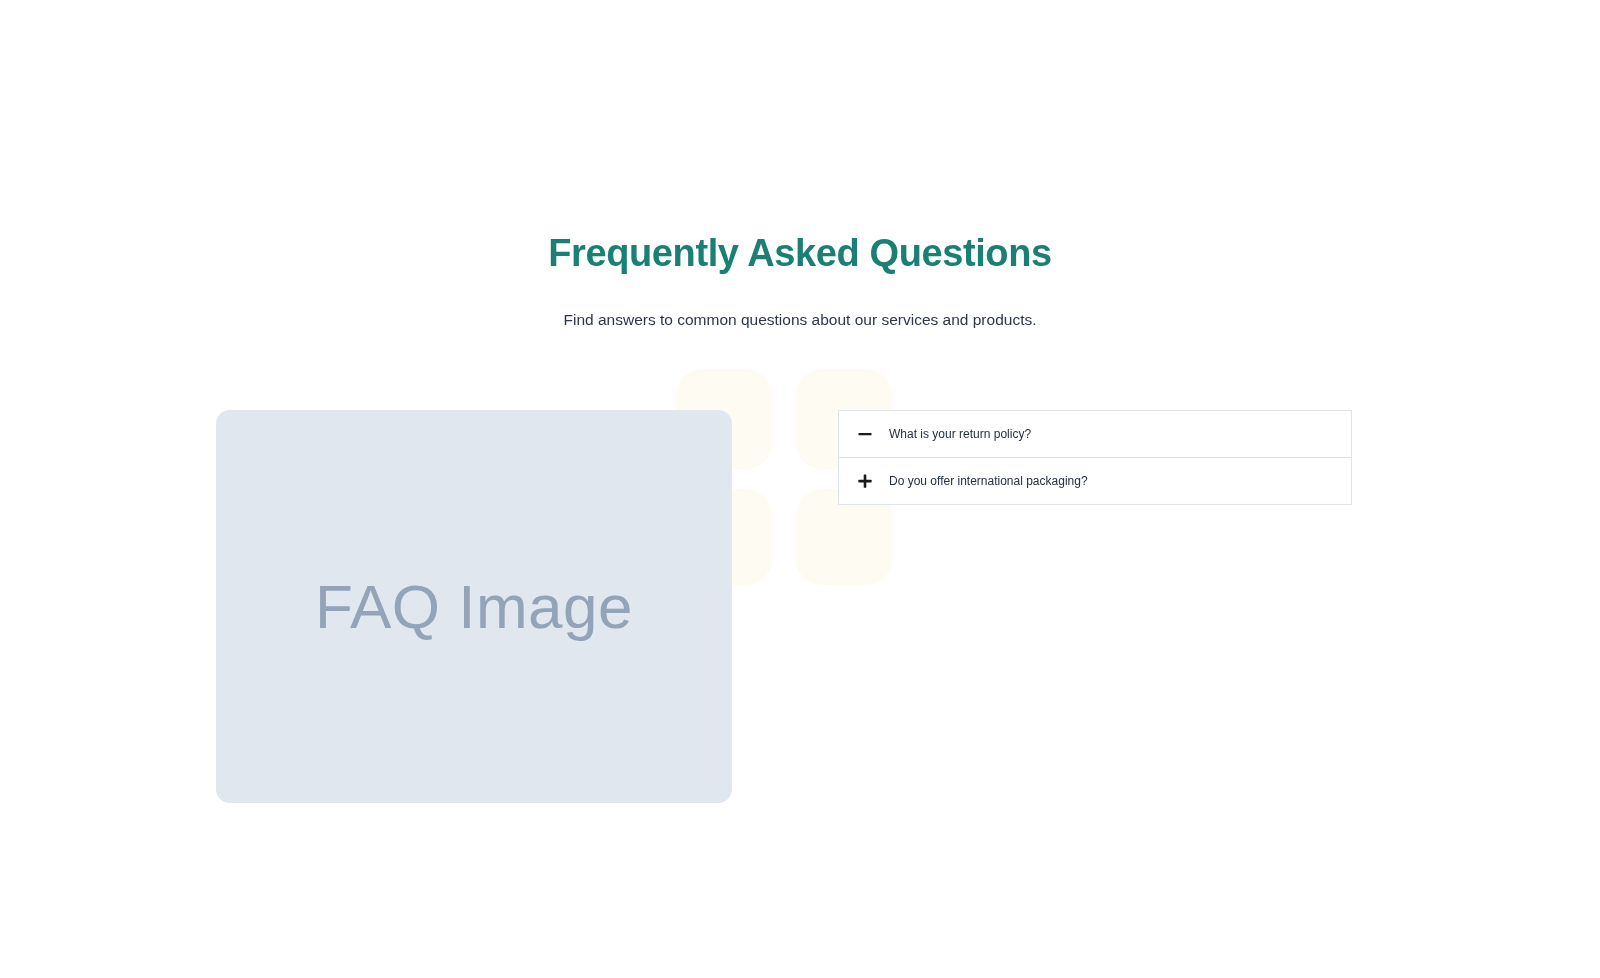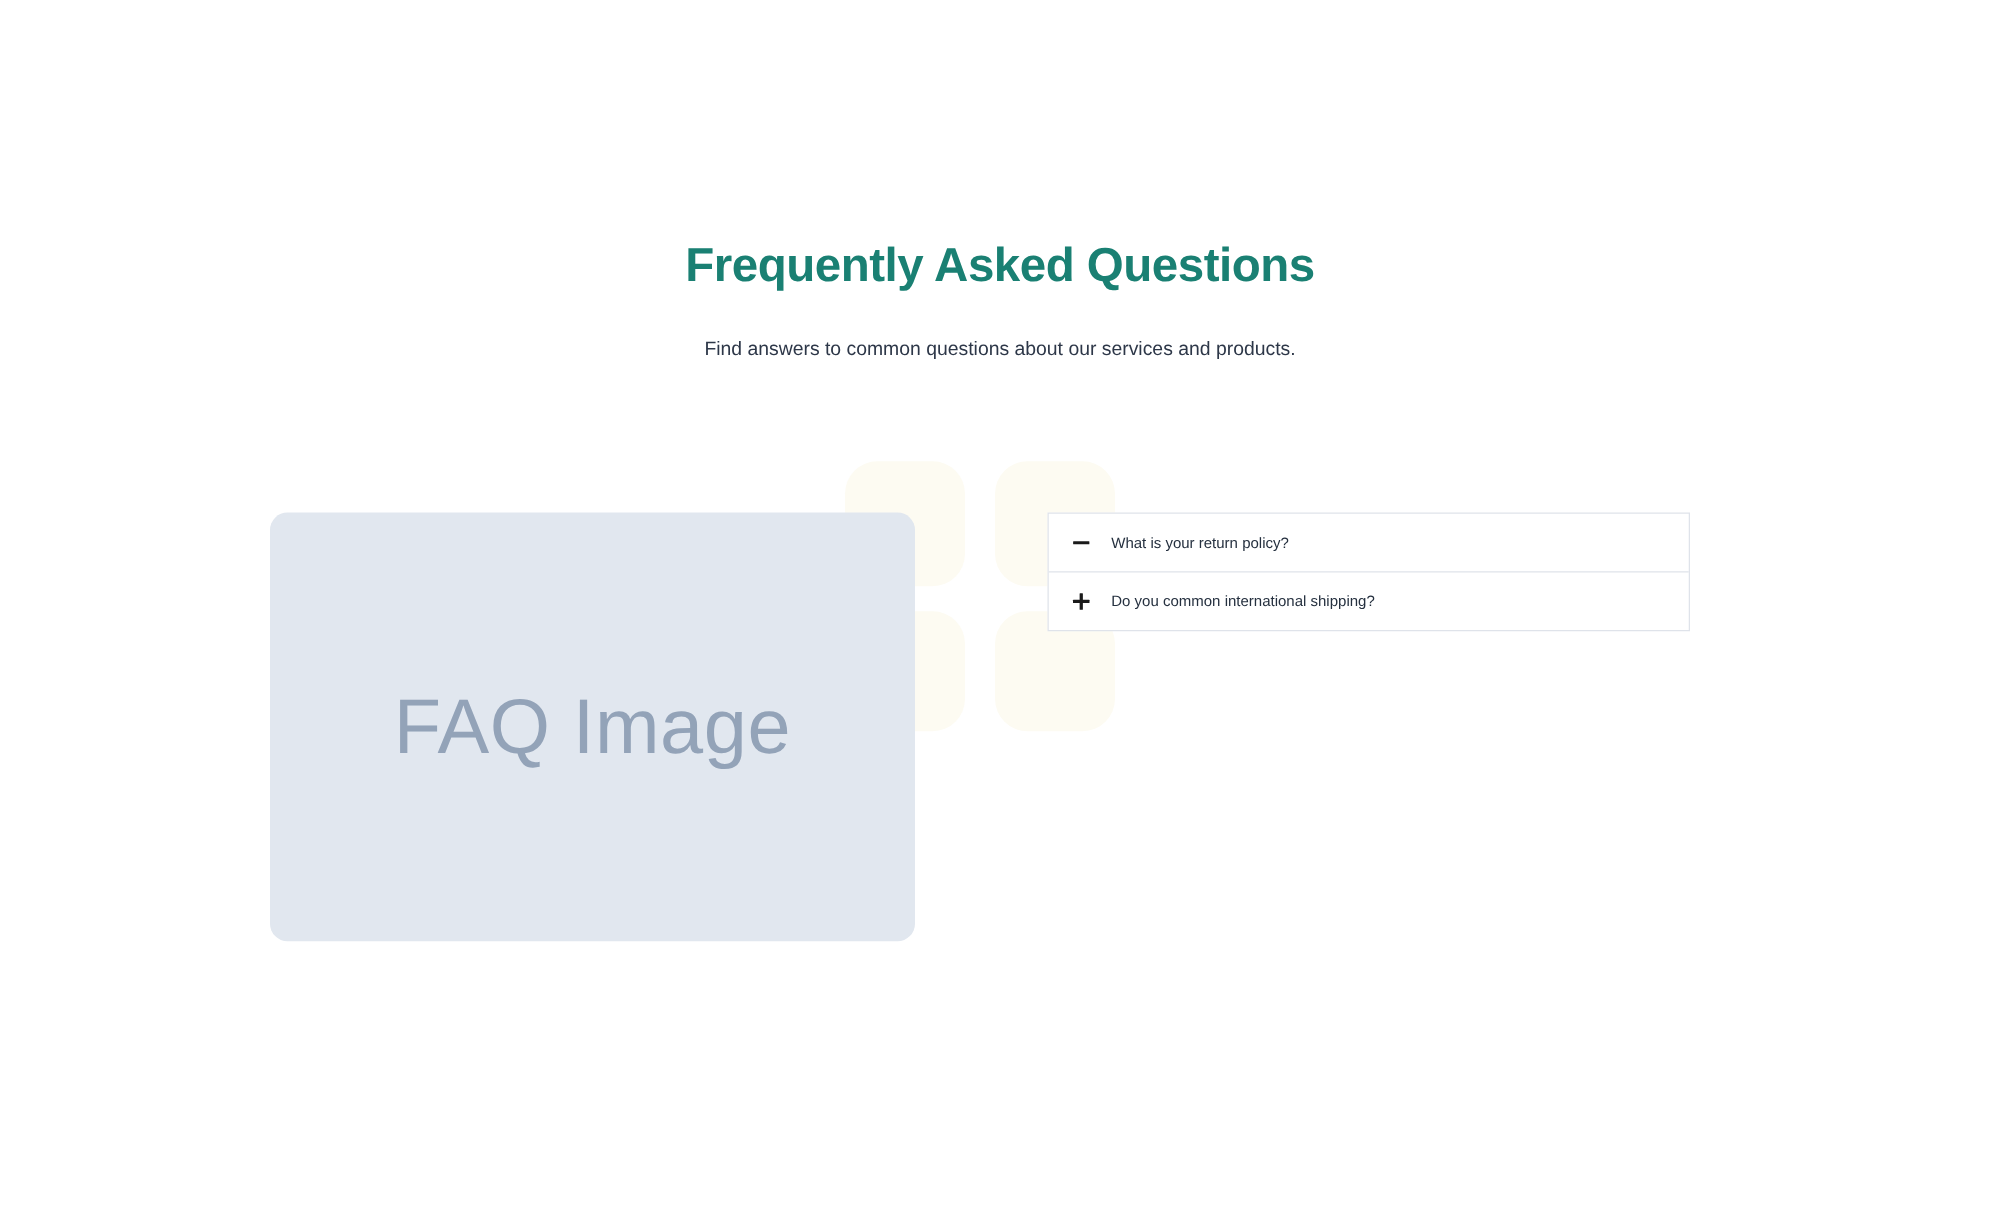--- a/index.html
+++ b/index.html
@@ -28,20 +28,21 @@
     text-align: center;
     padding-top: 190px;
   }
 
   .faq-title {
     font-size: 38px;
     font-weight: 700;
     letter-spacing: -0.4px;
     color: #1a8073;
     line-height: 1.25;
+    margin-top: 40px;
   }
 
   .faq-subtitle {
     margin-top: 31px;
     font-size: 15.5px;
     font-weight: 400;
     color: #2d3748;
     line-height: 1.4;
   }
 
@@ -74,21 +75,21 @@
     width: 1600px;
     height: 978px;
   }
 
   
   .faq-image {
     position: absolute;
     left: 216px;
     top: 410px;
     width: 516px;
-    height: 343px;
+    height: 393px;
     background: #e1e7ef;
     border-radius: 14px;
     display: flex;
     align-items: center;
     justify-content: center;
   }
 
   .faq-image-label {
     font-size: 62px;
     font-weight: 400;
@@ -192,20 +193,20 @@
 
 
       <div class="accordion-item">
         <div class="accordion-header">
           <span class="accordion-icon">
             <svg width="16" height="16" viewBox="0 0 16 16" aria-hidden="true">
               <rect x="1.4" y="6.8" width="13.2" height="2.6" rx="0.4" fill="currentColor"></rect>
               <rect x="6.7" y="1.5" width="2.6" height="13.2" rx="0.4" fill="currentColor"></rect>
             </svg>
           </span>
-          <span class="accordion-question">Do you common international shipping?</span>
+          <span class="accordion-question">Do you offer international packaging?</span>
         </div>
 
       </div>
 
     </div>
   </div>
 </div>
 
 </body></html>

